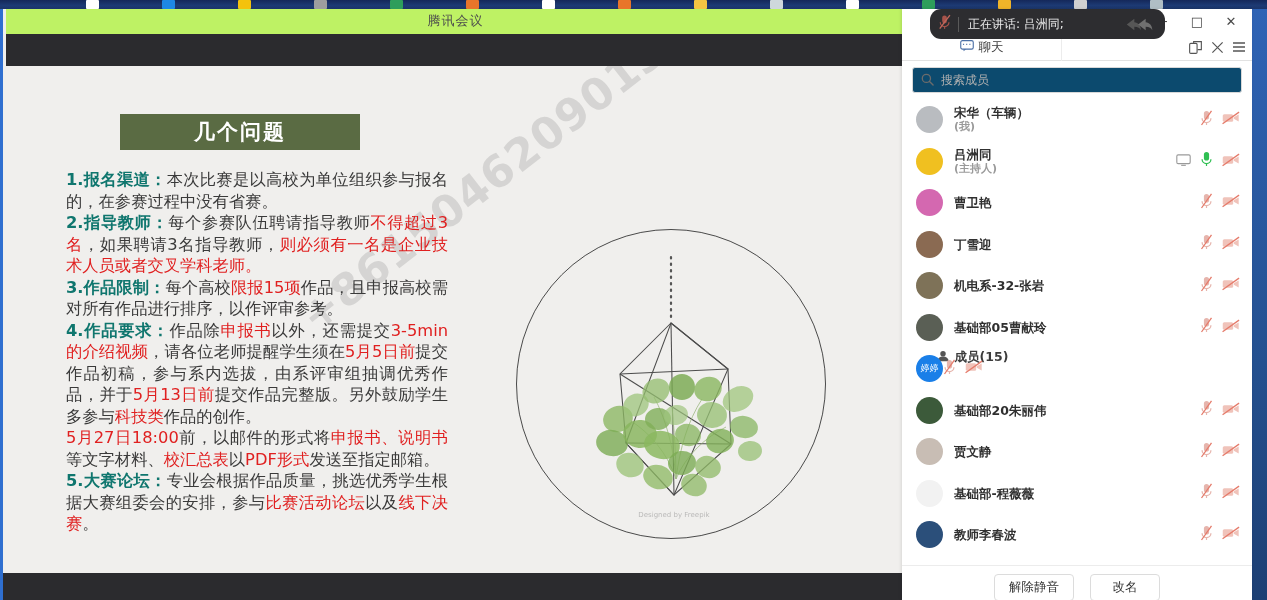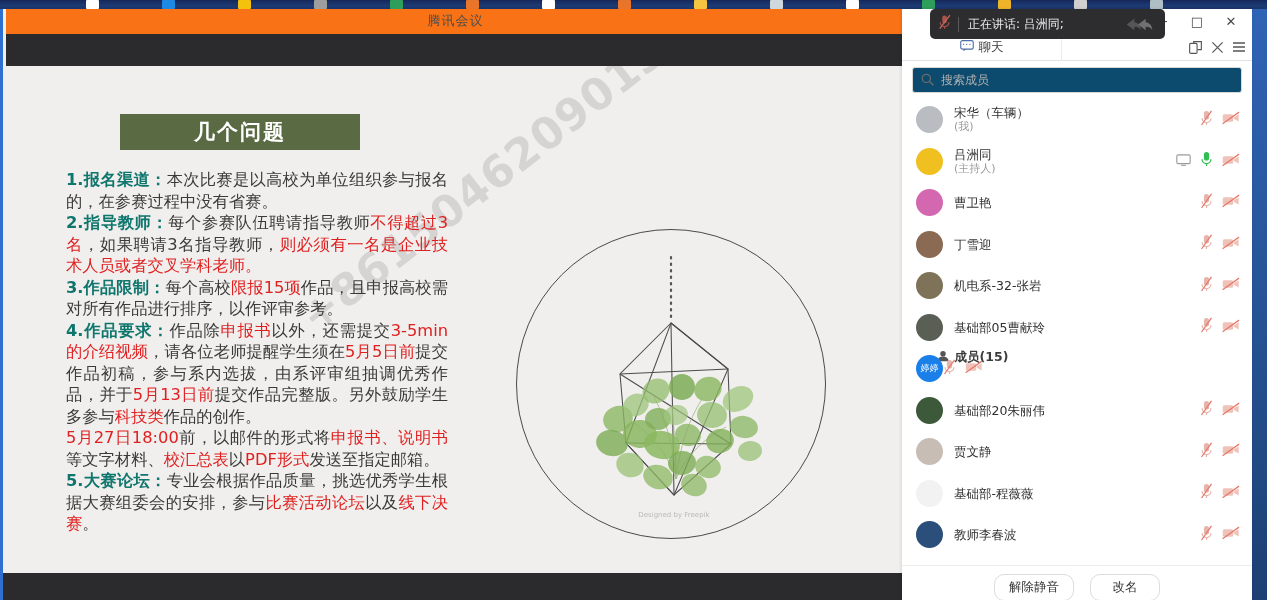--- a/index.html
+++ b/index.html
@@ -28,21 +28,21 @@
   .share-topbar {
     position: absolute; left: 3px; top: 25px; width: 899px; height: 32px;
     background: #2b2b2e;
   }
   .share-botbar {
     position: absolute; left: 0px; top: 564px; width: 902px; height: 27px;
     background: #2b2b2e;
   }
   .share-white-gap {
     position: absolute; left: 3px; top: 0px; width: 899px; height: 38px;
-    background: #f97316;
+    background: #bef264;
   }
   .meeting-title {
     position: absolute; left: 0; top: 3px; width: 899px;
     text-align: center; font-size: 13px; color: #4d4d4d;
     letter-spacing: 1px;
   }
 
   
   .slide {
     position: absolute; left: 3px; top: 57px; width: 899px; height: 507px;
@@ -142,41 +142,41 @@
   }
   .mrow {
     height: 41.5px; display: flex; align-items: center; padding: 0 12px 0 14px;
   }
   .avatar {
     width: 27px; height: 27px; border-radius: 50%; flex: 0 0 27px;
     display: flex; align-items: center; justify-content: center;
     font-size: 9px; color: #fff; overflow: hidden;
     background-size: cover;
   }
-  .mname { margin-left: 11px; flex: 1 1 auto; min-width: 0; }
+  .mname { margin-left: 11px; flex: 1 1 auto; min-width: 0; font-weight: bold; }
   .mname .n1 { font-size: 12.5px; color: #303030; line-height: 15px; white-space: nowrap; }
   .mname .n2 { font-size: 11px; color: #9a9a9a; line-height: 14px; }
   .mstat { display: flex; align-items: center; gap: 9px; flex: 0 0 auto; }
 
   .panel-footer {
     position: absolute; left: 0; top: 556px; width: 350px; height: 44px;
     border-top: 1px solid #ececec; background: #fff;
     display: flex; align-items: center; justify-content: center; gap: 16px;
   }
   .fbtn {
     min-width: 70px; height: 27px; padding: 0 14px;
-    border: 1px solid #dcdcdc; border-radius: 10px; background: #fff;
+    border: 1px solid #dcdcdc; border-radius: 4px; background: #fff;
     font-size: 12.5px; color: #333; font-family: inherit;
     display: flex; align-items: center; justify-content: center;
   }
 
   
   .toast {
     position: absolute; left: 930px; top: 9px; width: 235px; height: 30px;
-    background: #2d2d30; border-radius: 5px;
+    background: #2d2d30; border-radius: 11px;
     display: flex; align-items: center; padding: 0 8px; z-index: 30;
   }
   .toast .sep { width: 1px; height: 15px; background: #5a5a5a; margin: 0 9px 0 6px; }
   .toast .ttext { color: #ececec; font-size: 12px; flex: 1 1 auto; }
   .toast .tarrows { display: flex; align-items: center; gap: 2px; }
 
   
   .desk-right {
     position: absolute; left: 1252px; top: 9px; width: 15px; height: 591px;
     background: linear-gradient(180deg,#2f63b5,#24508f 60%,#1d3f73);

